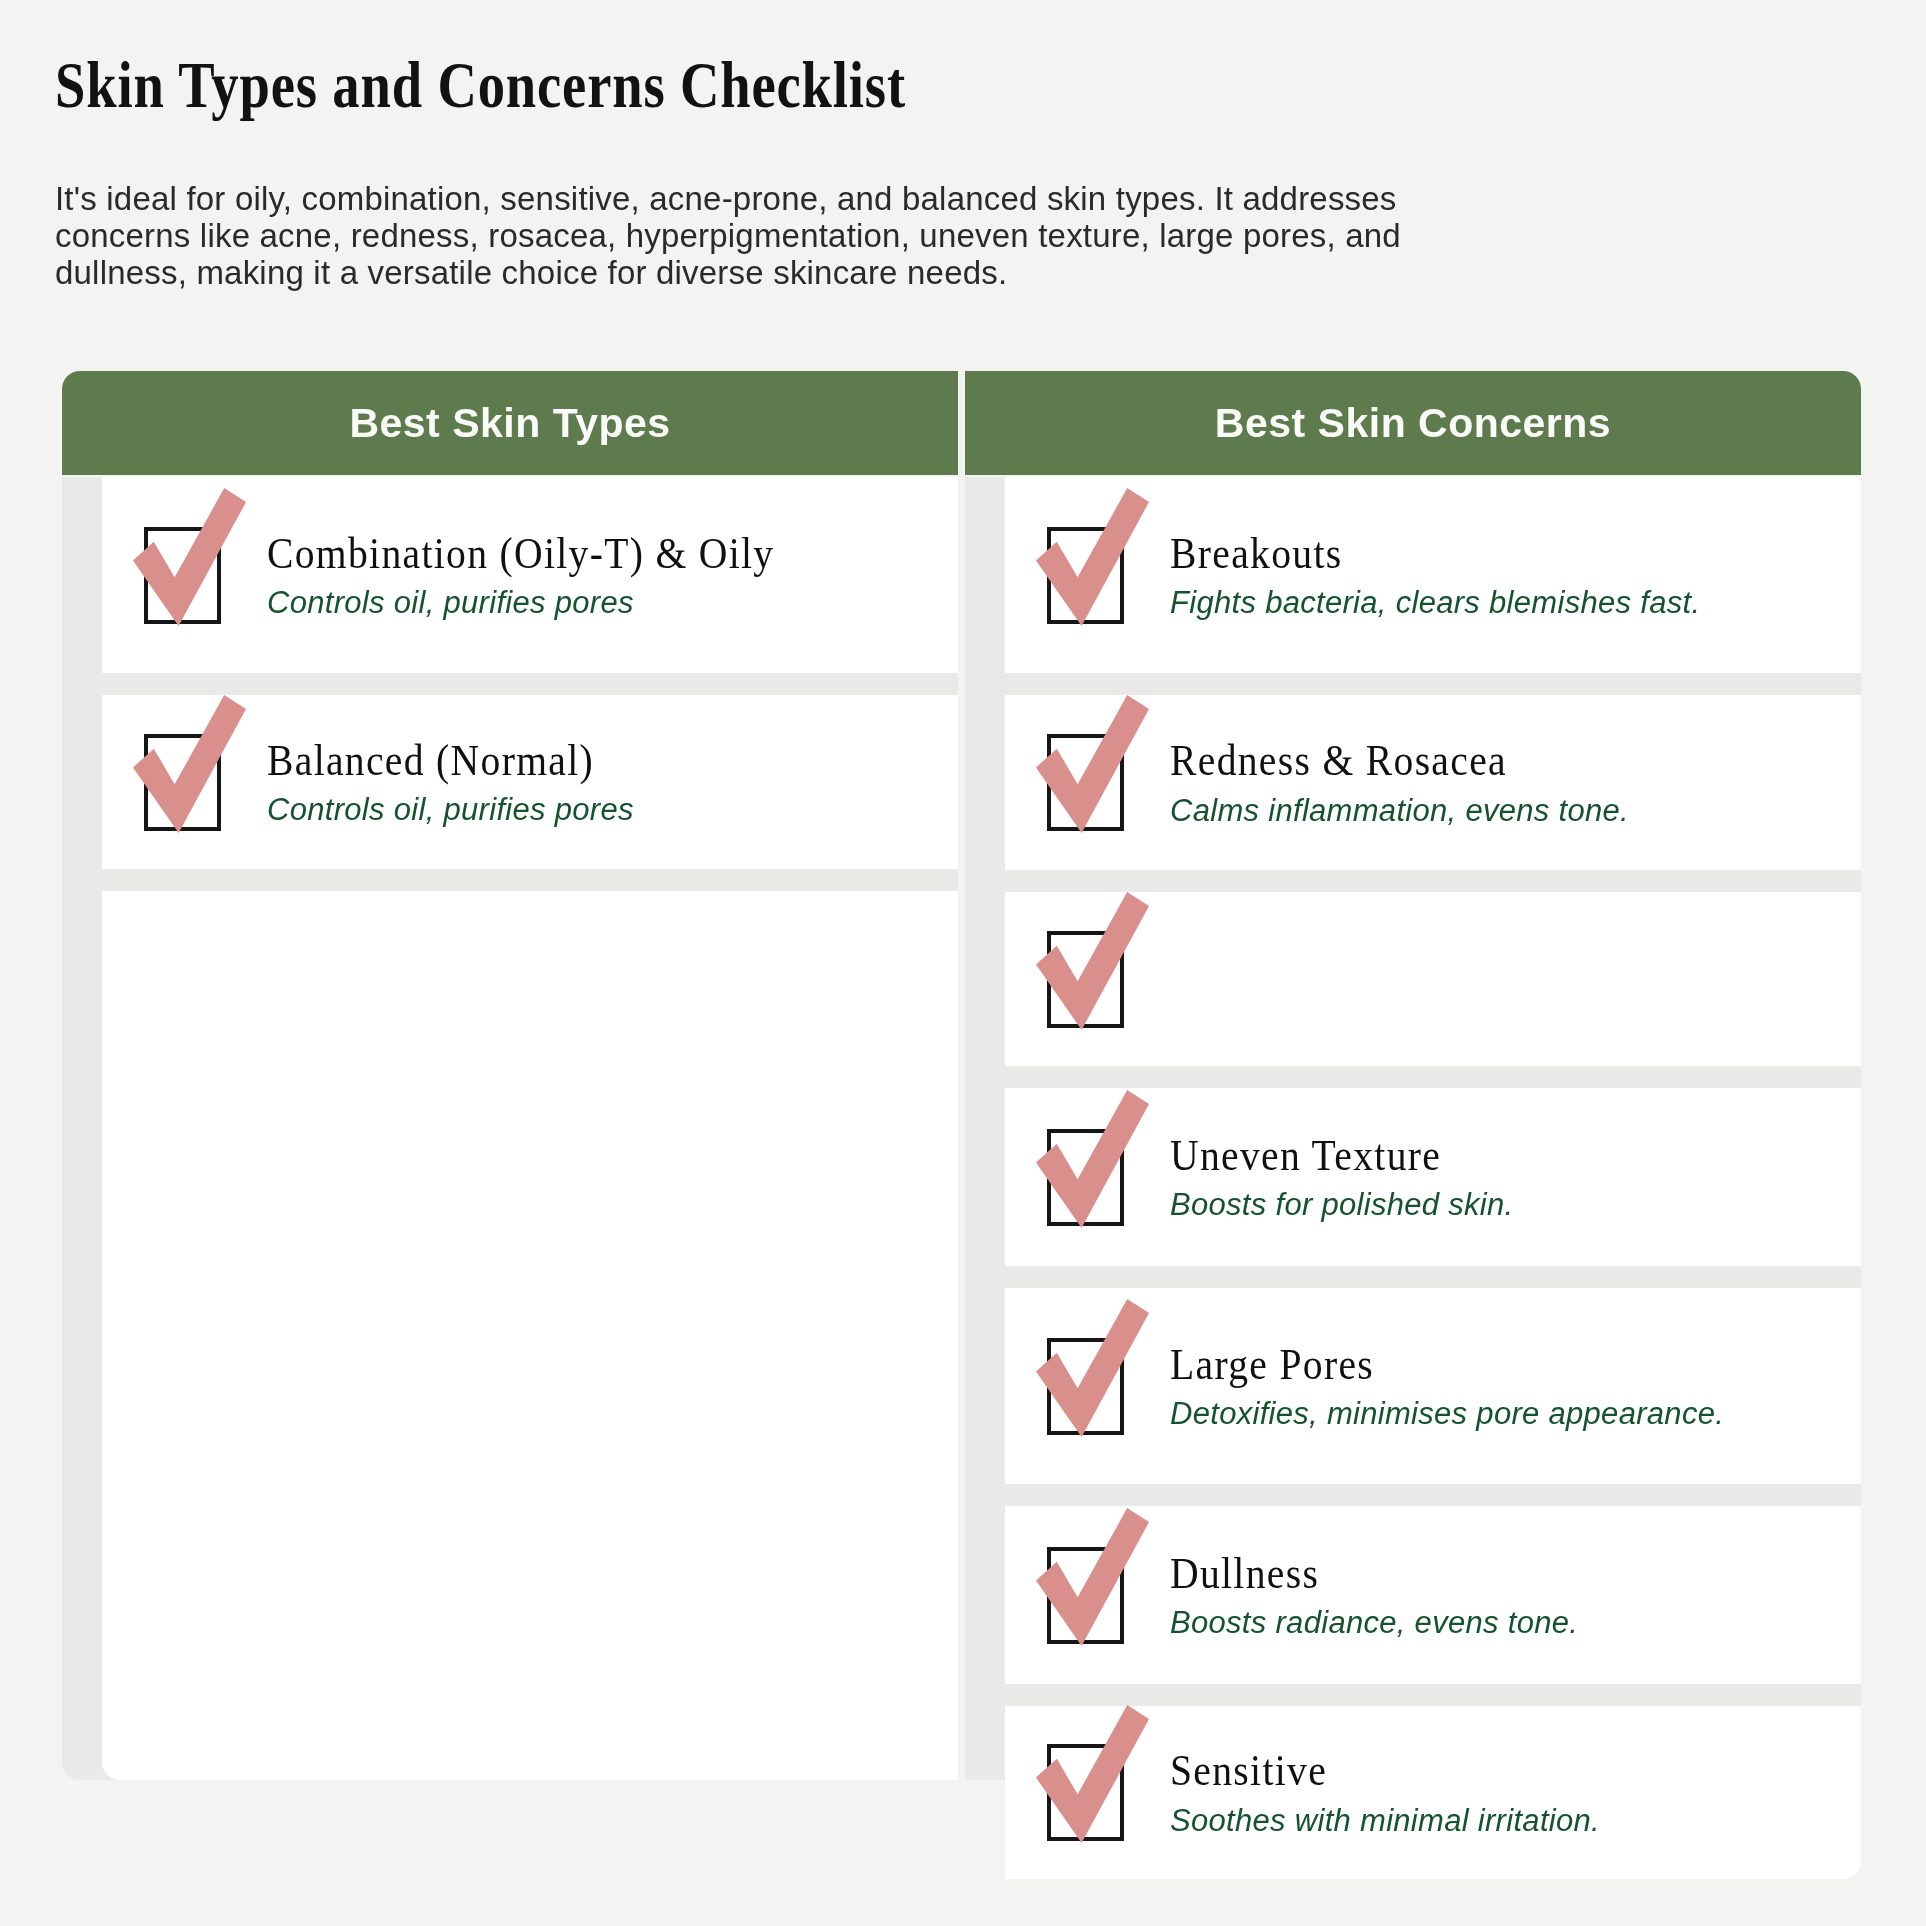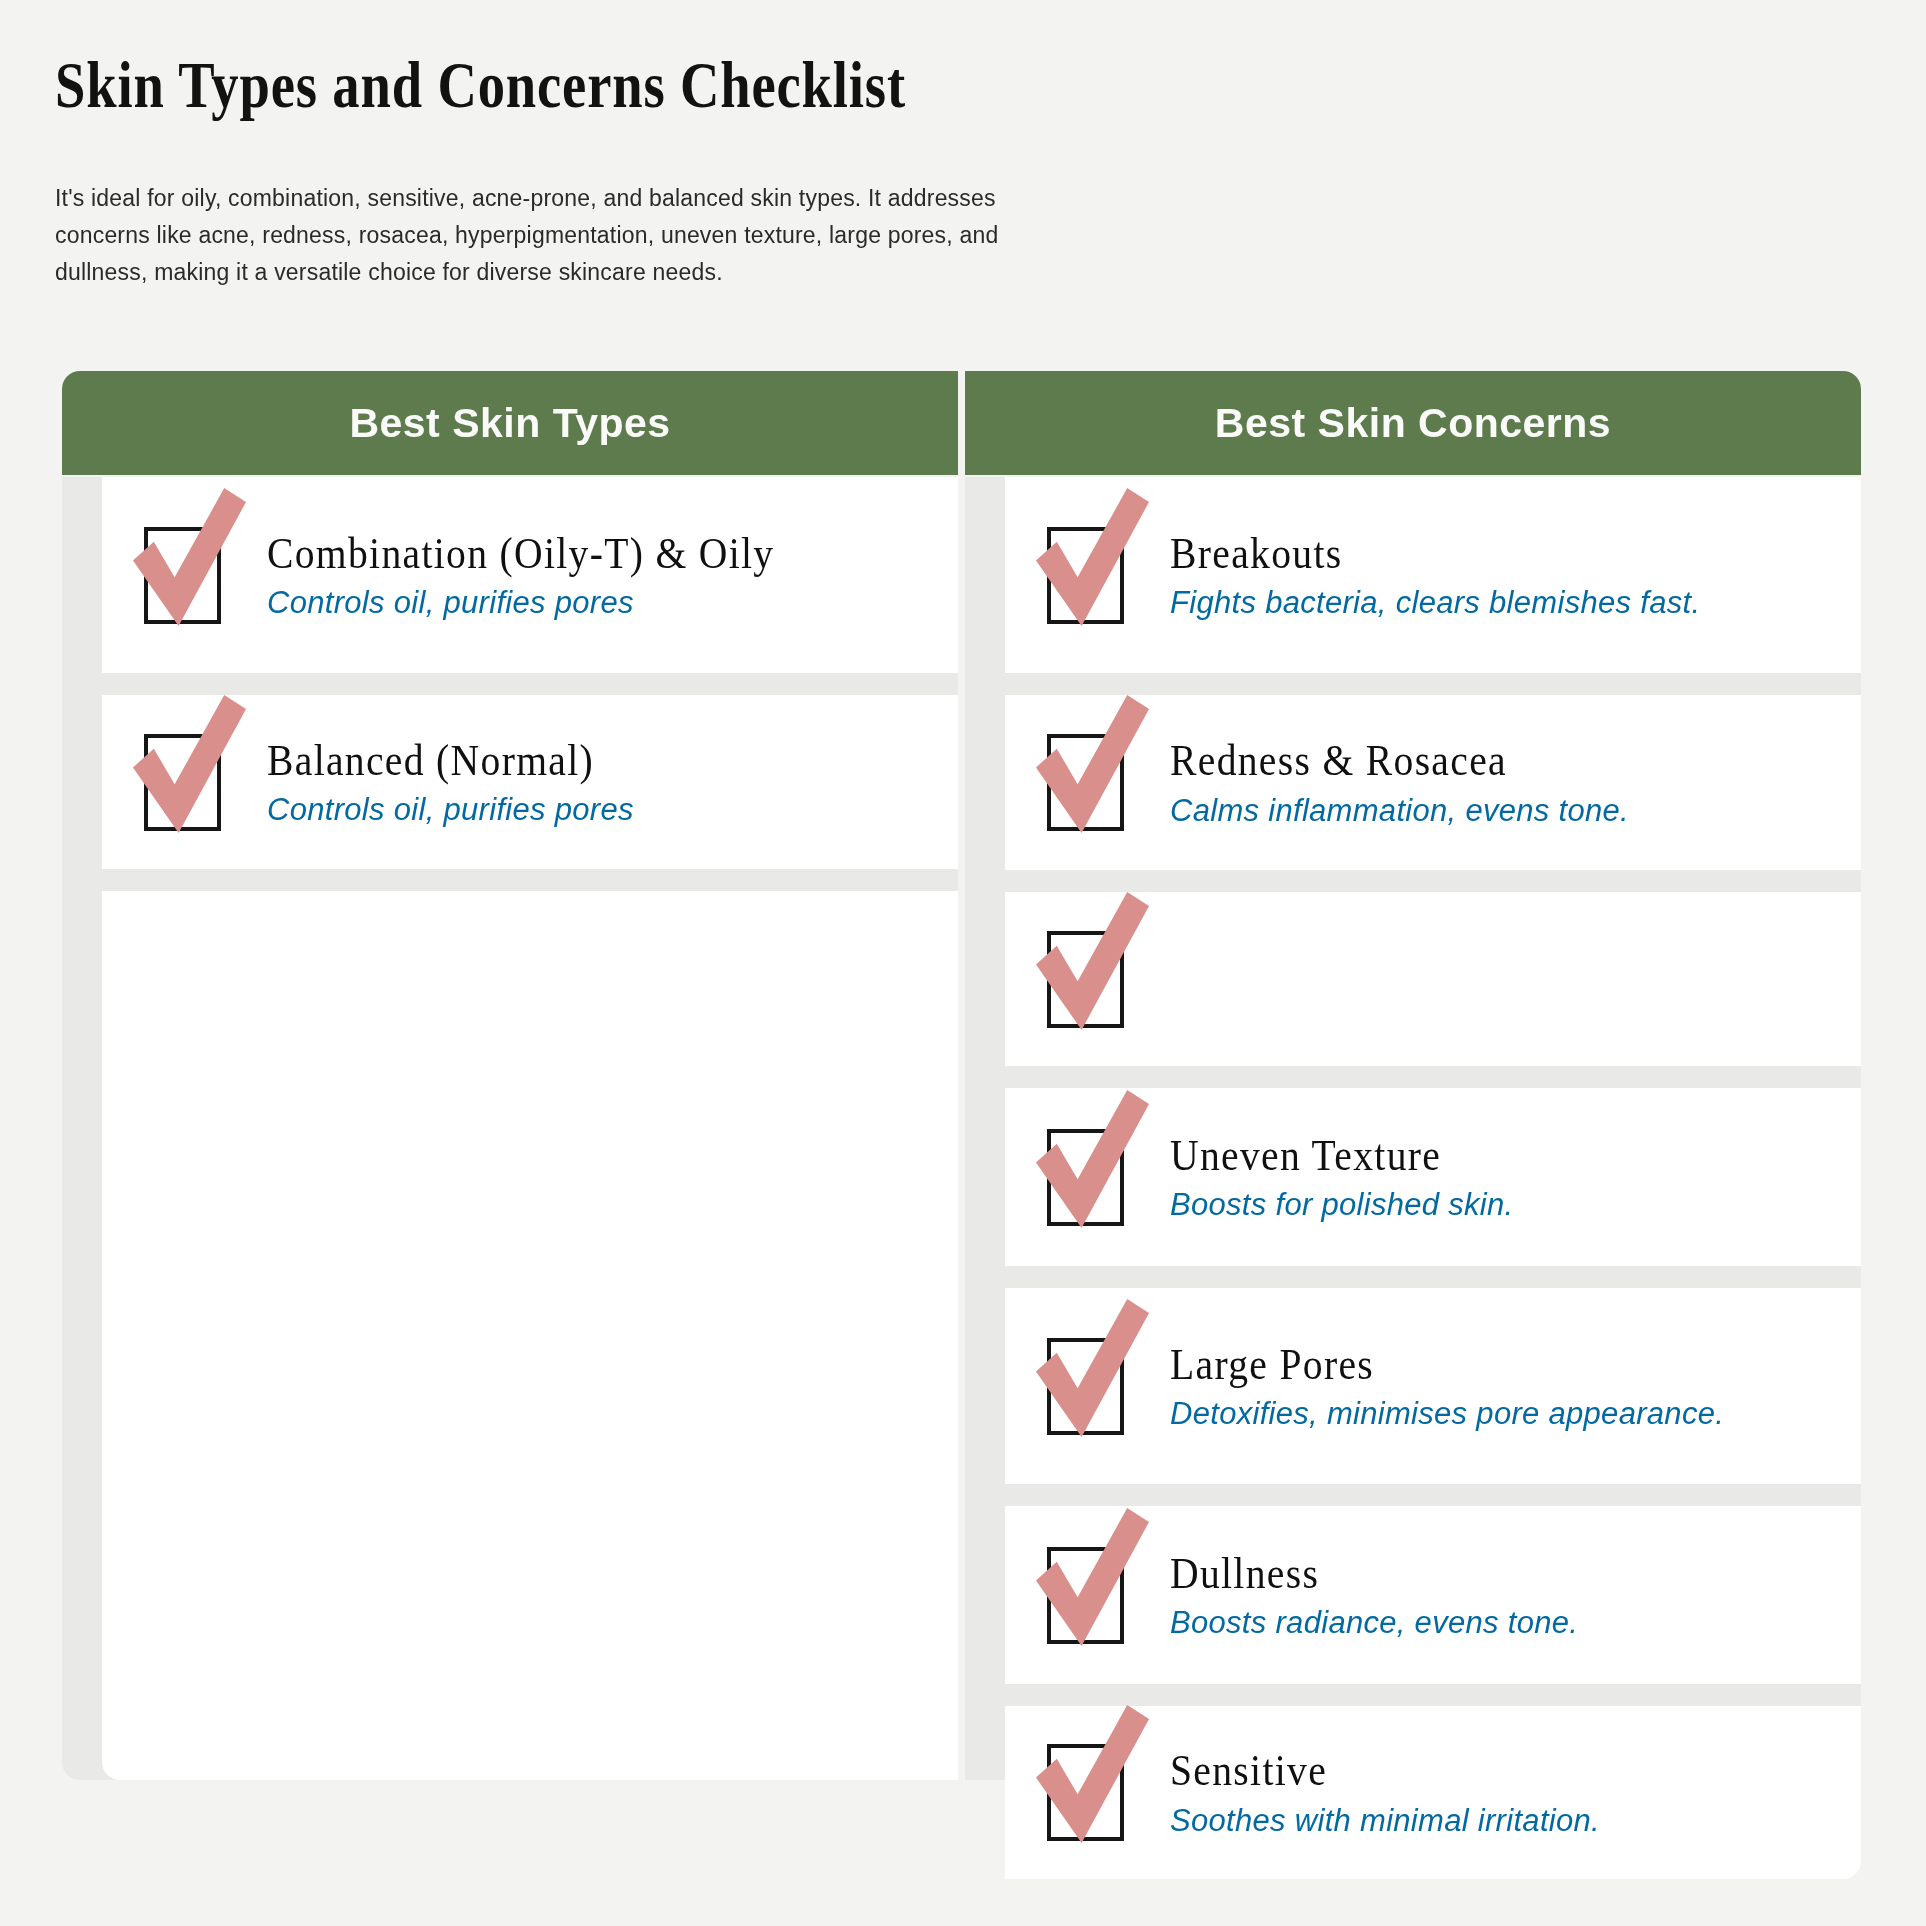--- a/index.html
+++ b/index.html
@@ -19,21 +19,21 @@
     font-weight:600;
     font-size:65px;
     letter-spacing:1px;
     color:#121212;
     transform:scaleX(0.84);
     transform-origin:left top;
     white-space:nowrap;
   }
   .intro{
     position:absolute;left:55px;top:180px;
-    font-size:23px;line-height:37px;
+    font-size:33px;line-height:37px;
     letter-spacing:0.2px;
     color:#2a2a2a;
     font-weight:300;
   }
   .intro div{white-space:nowrap;}
 
   
   .table{
     position:absolute;left:62px;top:371px;width:1799px;
     display:flex;gap:7px;
@@ -102,21 +102,21 @@
     color:#101010;
     transform:scaleX(0.88);
     transform-origin:left center;
     white-space:nowrap;
     line-height:1.1;
   }
   .row-sub{
     font-style:italic;
     font-size:31px;
     letter-spacing:0.3px;
-    color:#0369a1;
+    color:#14532d;
     margin-top:7px;
     white-space:nowrap;
   }
 </style>
 </head>
 <body style="--green: #5D7B4D; --pink: #D9908C; --bg: #F3F3F1; --card: #FFFFFF; --gap: #E9E9E7;">
 
 <div class="canvas">
 
   <div class="page-title">Skin Types and Concerns Checklist</div>

